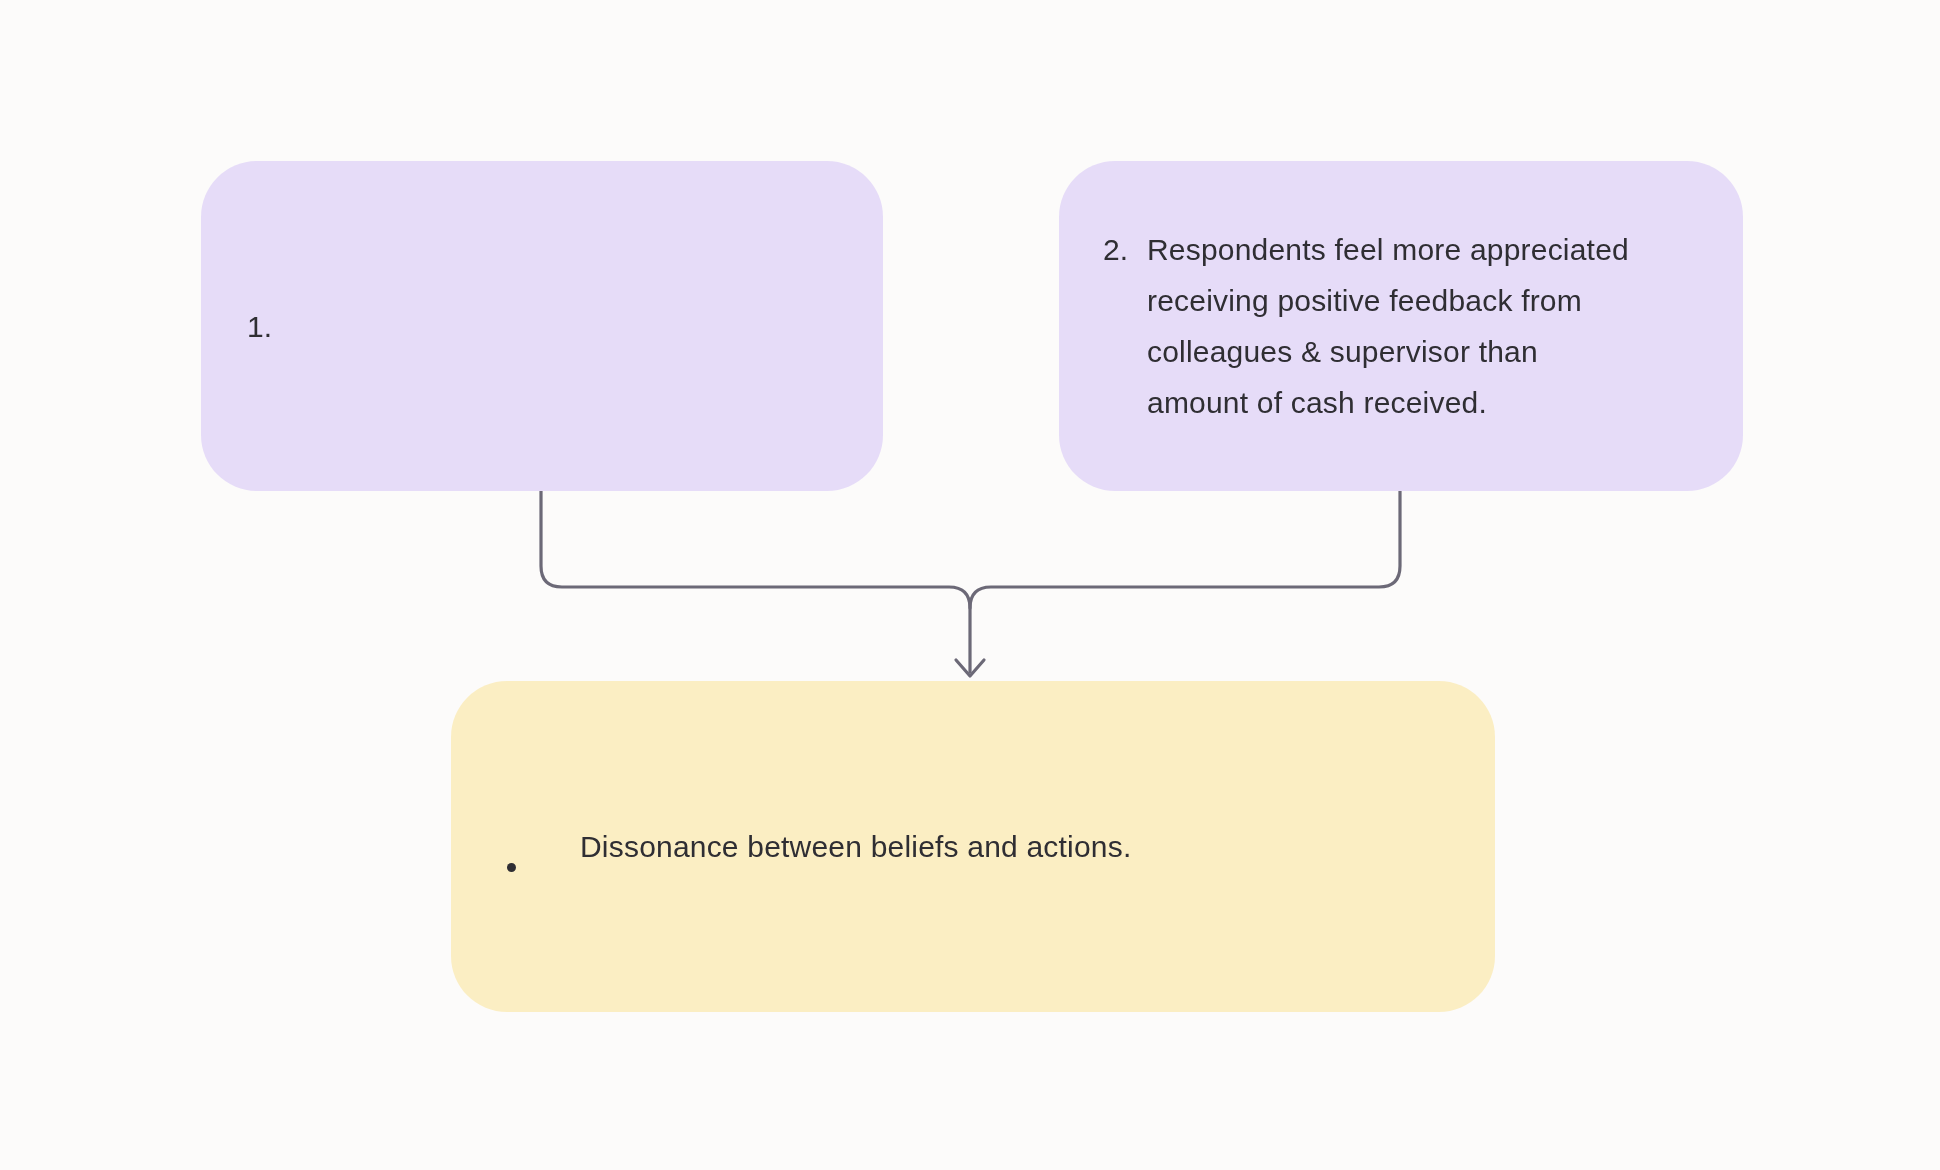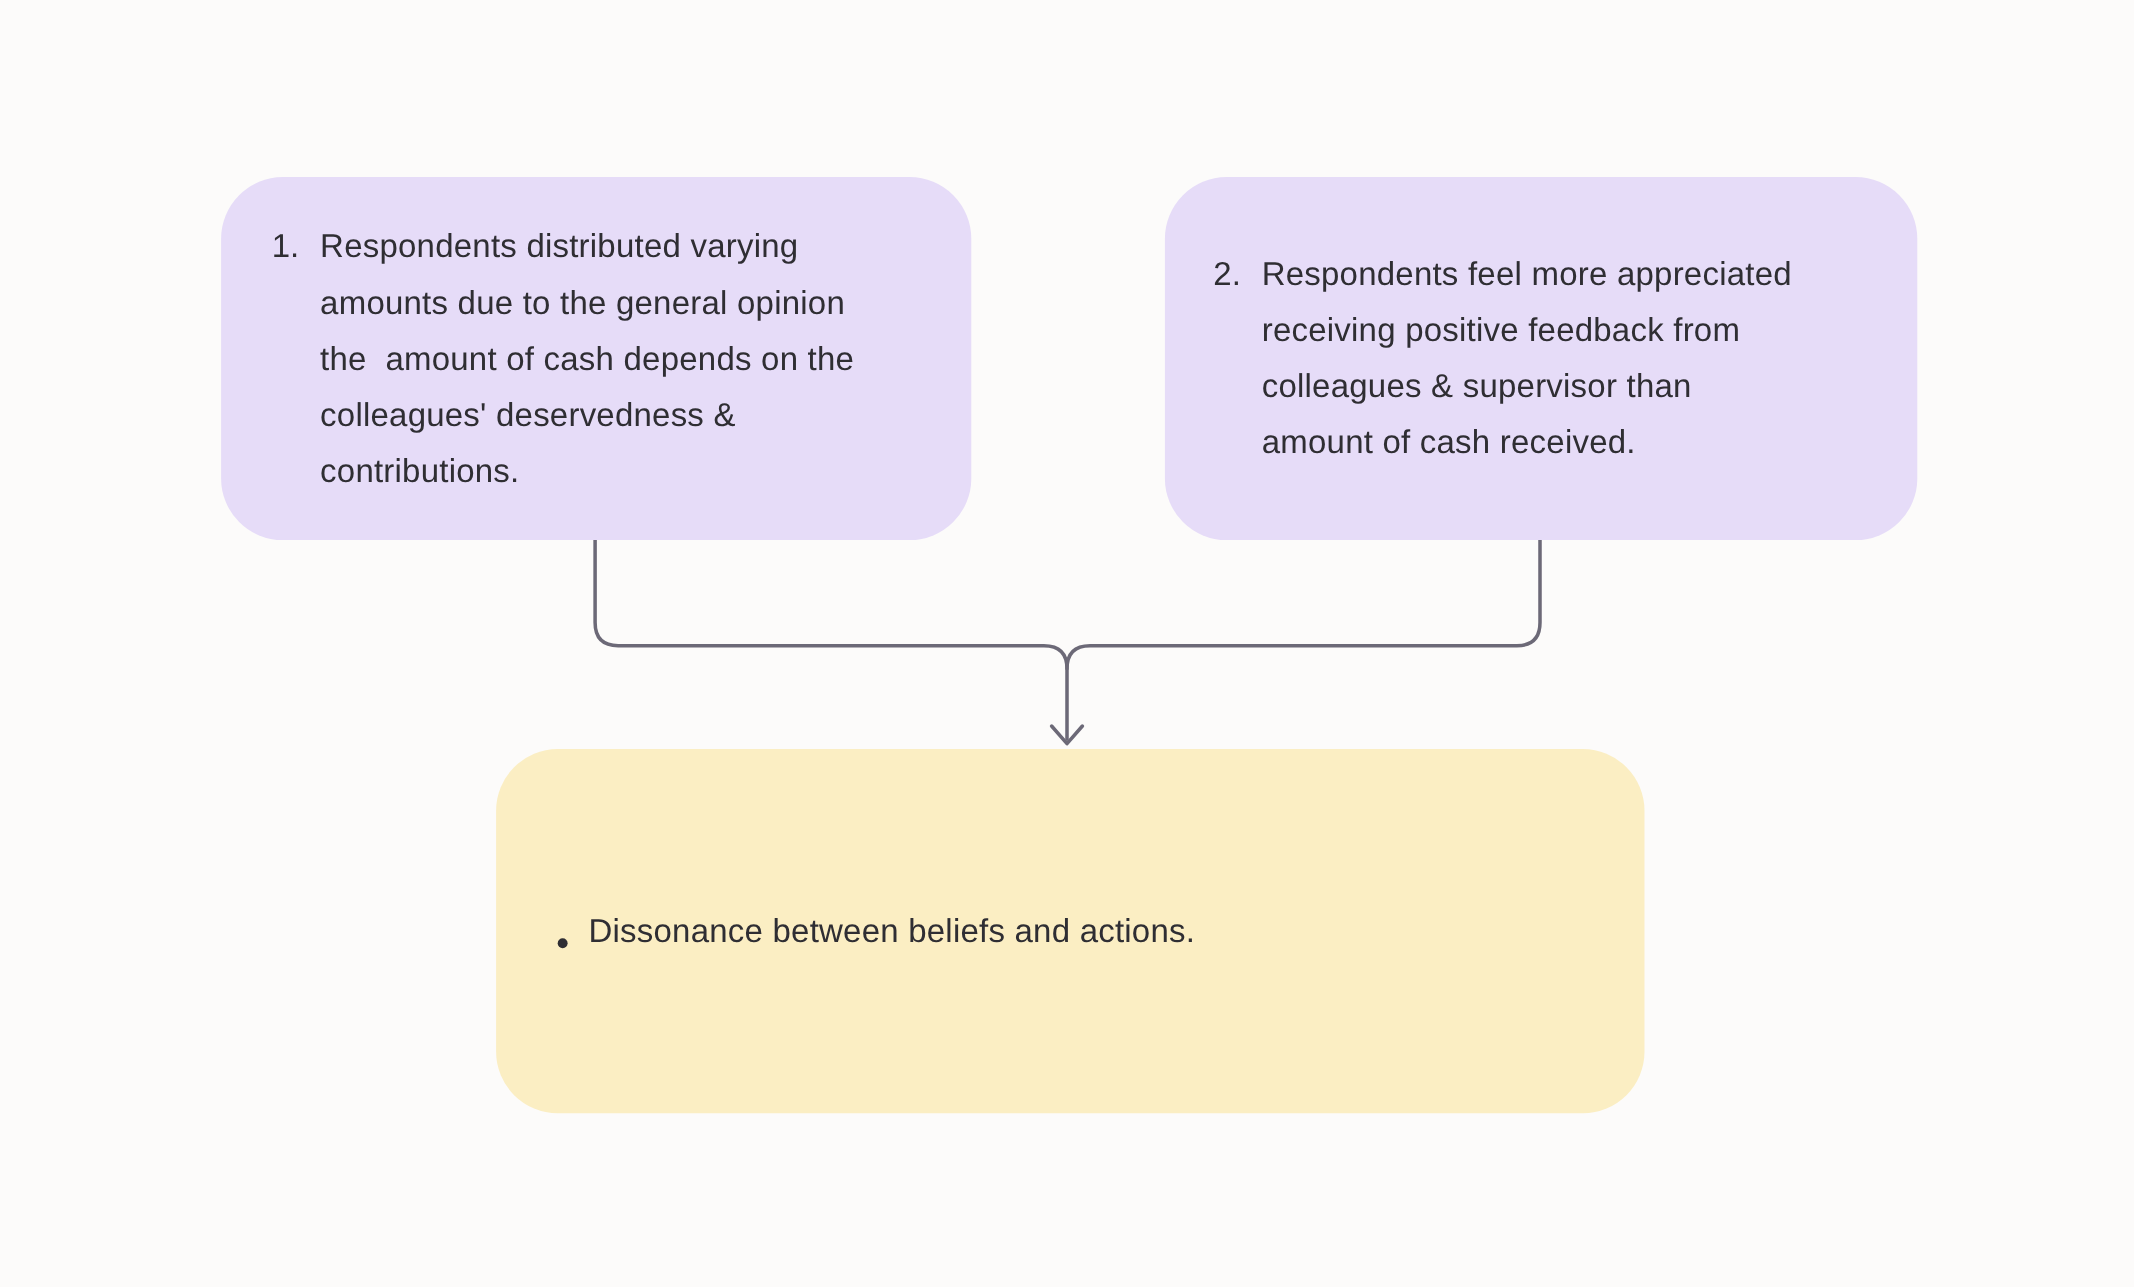--- a/index.html
+++ b/index.html
@@ -42,21 +42,21 @@
     line-height: 51px;
     white-space: pre-wrap;
     letter-spacing: 0.2px;
   }
   .numbered-item { display: flex; align-items: flex-start; }
   .num-marker {
     flex: 0 0 44px;
     font-size: 30px;
     line-height: 51px;
   }
-  .bullet-item { display: flex; align-items: center; }
+  .bullet-item { display: flex; align-items: flex-end; gap: 45px; }
   .bullet-col {
     flex: 0 0 28px;
     display: flex;
     justify-content: flex-start;
   }
   .bullet-dot {
     width: 9px;
     height: 9px;
     margin-top: 21px;
     border-radius: 50%;
@@ -83,25 +83,20 @@
 
   <svg class="connector" viewBox="0 0 1940 1170" aria-hidden="true">
     <path d="M 541 491 L 541 566 Q 541 587 562 587 L 949 587 Q 970 587 970 608 L 970 672"></path>
     <path d="M 1400 491 L 1400 566 Q 1400 587 1379 587 L 991 587 Q 970 587 970 608"></path>
     <path d="M 956 660 L 970 676 L 984 660"></path>
   </svg>
 
   <div class="box purple" id="finding-box-1">
     <div class="numbered-item">
       <span class="num-marker">1.</span>
-      <span class="text-line">Respondents distributed varying
-amounts due to the general opinion
-the  amount of cash depends on the
-colleagues' deservedness &amp;
-contributions.</span>
     </div>
   </div>
 
   <div class="box purple" id="finding-box-2">
     <div class="numbered-item">
       <span class="num-marker">2.</span>
       <span class="text-line">Respondents feel more appreciated
 receiving positive feedback from
 colleagues &amp; supervisor than
 amount of cash received.</span>

